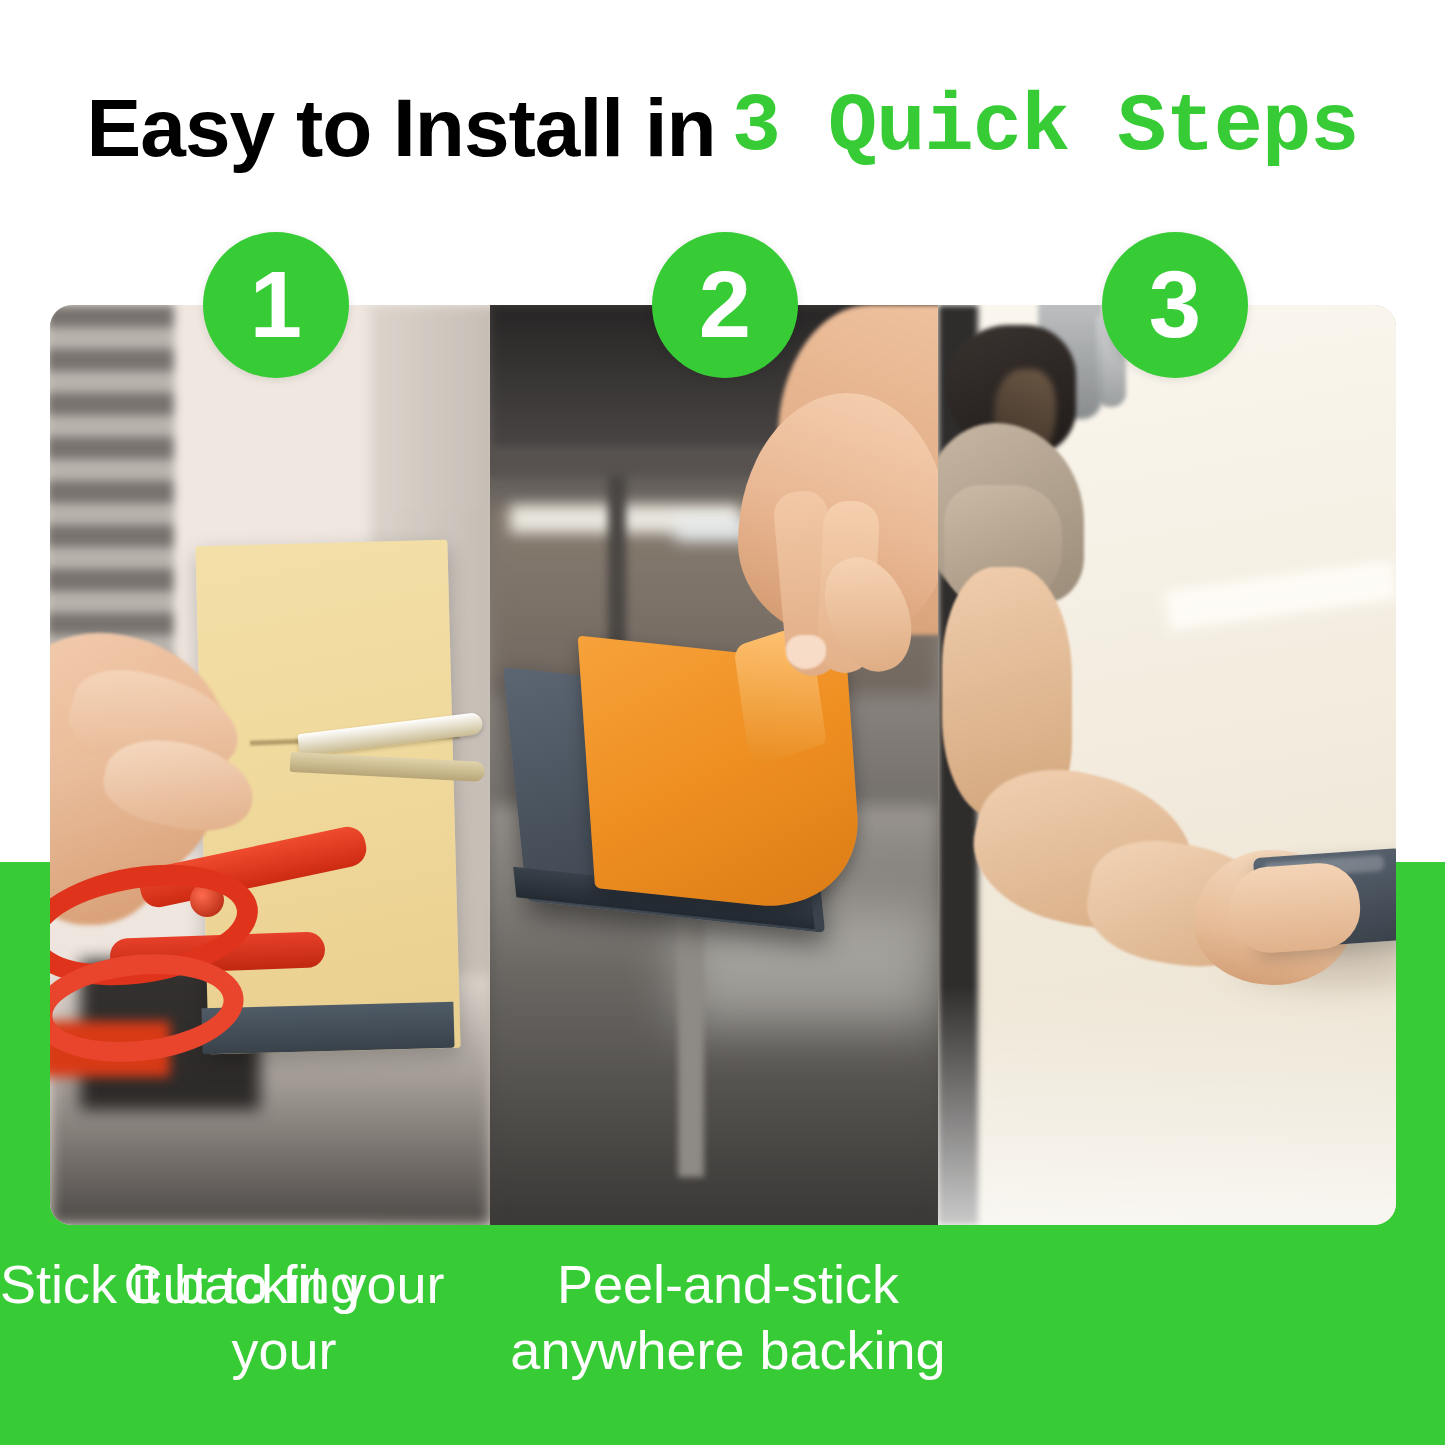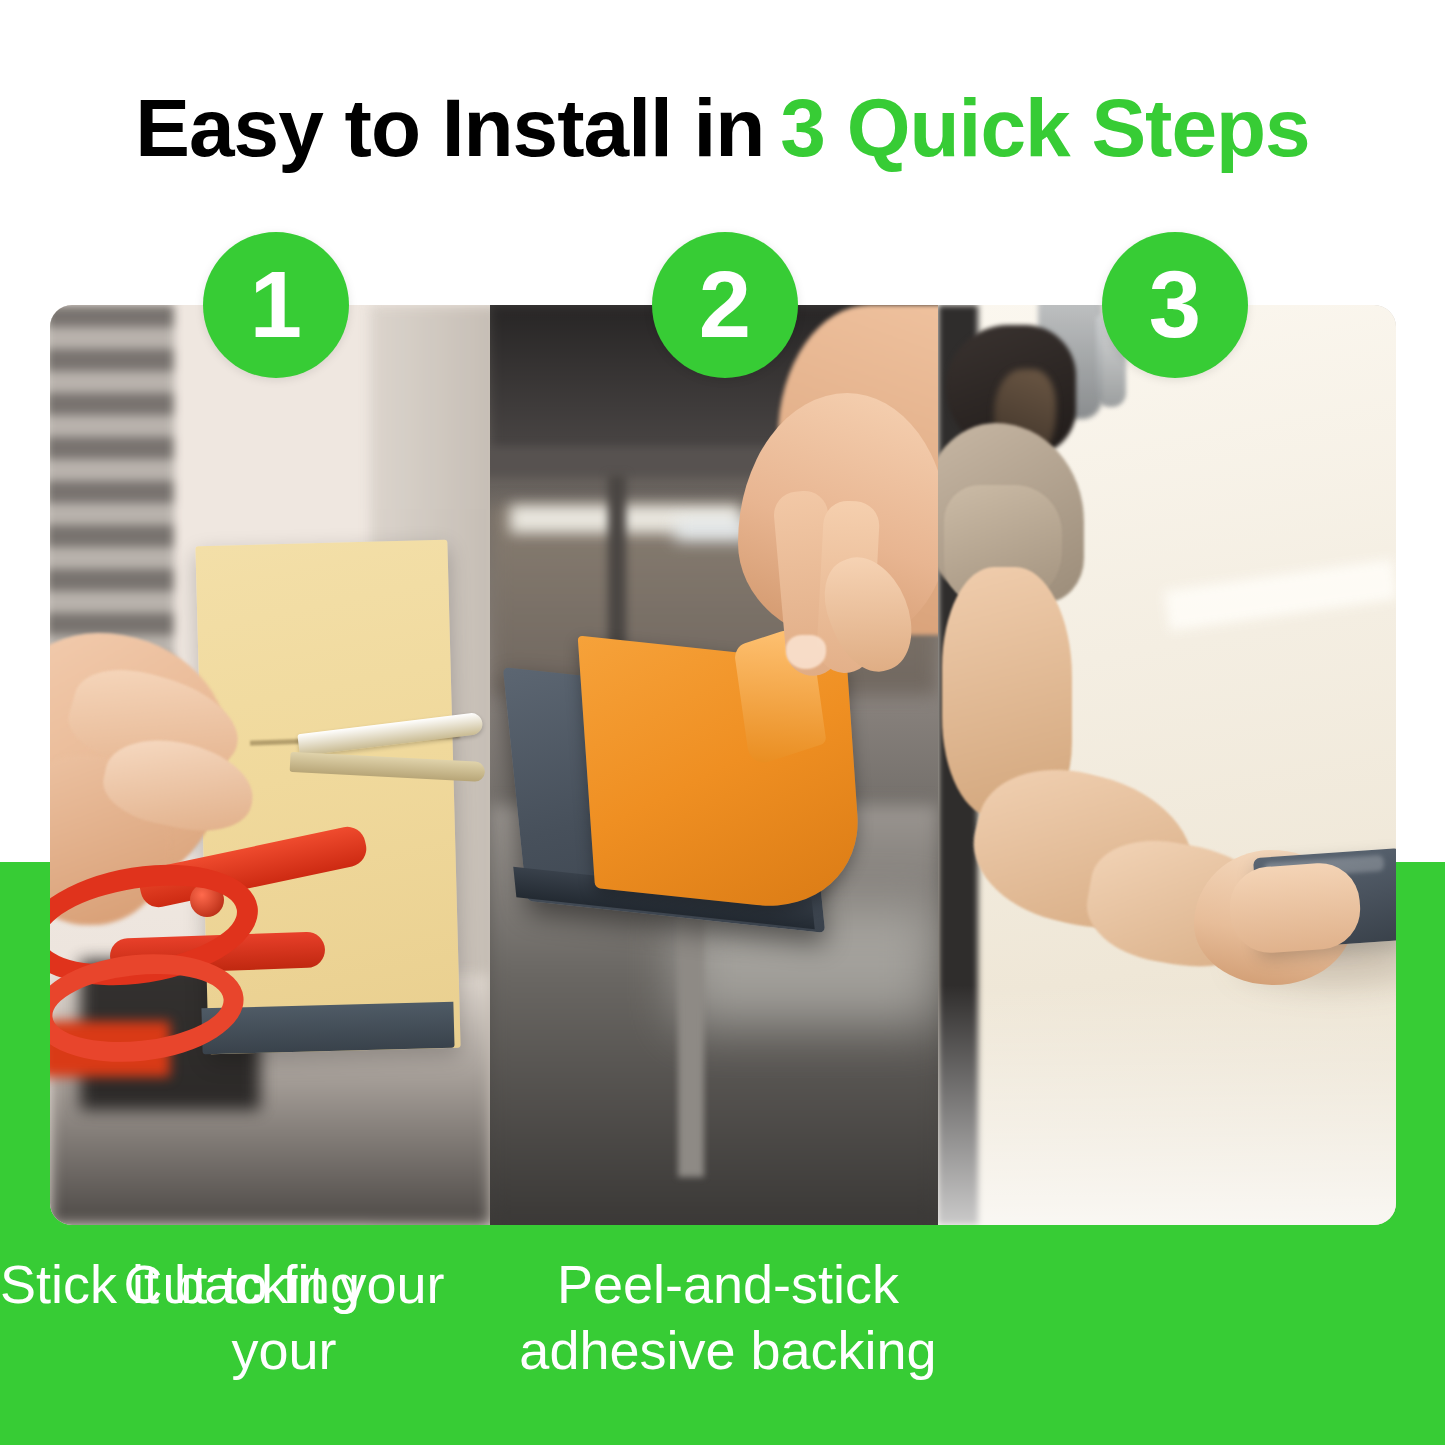--- a/index.html
+++ b/index.html
@@ -31,21 +31,21 @@
     white-space: nowrap;
   }
   .title-text {
     font-family: "Liberation Sans", sans-serif;
     font-size: 82px;
     font-weight: bold;
     letter-spacing: -1px;
     line-height: 1;
   }
   .title-dark { color: #000000; text-align: right; }
-  .title-accent { color: #37cc35; margin-left: 16px; }
+  .title-accent { color: #37cc35; margin-left: 16px; font-family: Liberation Mono, monospace; }
 
   
   #green-band {
     position: absolute;
     left: 0;
     top: 862px;
     width: 1445px;
     height: 583px;
     background: #37cc35;
   }
@@ -647,16 +647,16 @@
       <div class="p3-fingers"></div>
       <div class="p3-bottomglow"></div>
     </div>
   </div>
 
   <div class="step-badge" id="badge-1">1</div>
   <div class="step-badge" id="badge-2">2</div>
   <div class="step-badge" id="badge-3">3</div>
 
   <div class="caption" id="caption-1">Cut to fit your your</div>
-  <div class="caption" id="caption-2">Peel-and-stick adhesive backing</div>
+  <div class="caption" id="caption-2">Peel-and-stick anywhere backing</div>
   <div class="caption" id="caption-3">Stick it backing</div>
 
 </div>
 
 </body></html>

